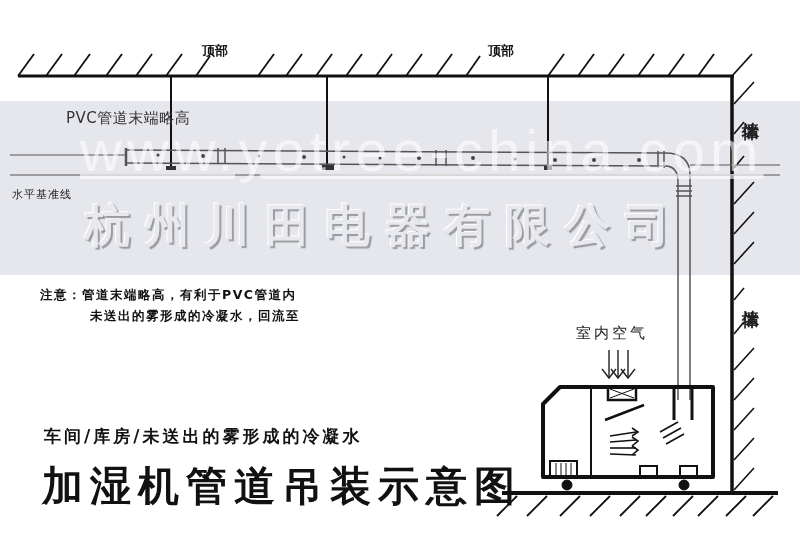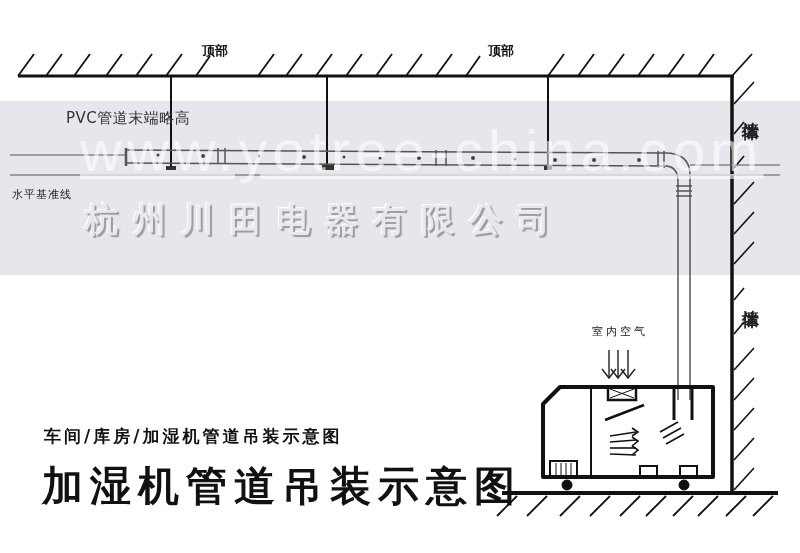--- a/index.html
+++ b/index.html
@@ -10,23 +10,23 @@
   .lbl { position: absolute; white-space: nowrap; line-height: 1; }
   .ceiling-label { font-size: 13px; font-weight: bold; color: #111; }
   .pvc-label { font-size: 15px; color: #333; left: 66px; top: 111px; letter-spacing: 0.5px; }
   .baseline-label { font-size: 11px; color: #222; left: 12px; top: 189px; letter-spacing: 1px; }
   .wall-label { font-size: 17px; font-weight: bold; color: #222; writing-mode: vertical-rl; letter-spacing: 2px; }
   .note { left: 40px; top: 284px; font-size: 12.5px; font-weight: bold; color: #111; line-height: 21px; }
   .note .row { display: block; white-space: nowrap; letter-spacing: 1.5px; }
   .note .indent { padding-left: 50px; }
   .subtitle { left: 44px; top: 428px; font-size: 17px; font-weight: bold; letter-spacing: 3px; }
   .title { left: 42px; top: 466px; font-size: 41px; font-weight: bold; letter-spacing: 7px; }
-  .air-label { left: 592px; top: 326px; font-size: 11px; letter-spacing: 3px; color: #222; }
+  .air-label { left: 576px; top: 326px; font-size: 15px; letter-spacing: 3px; color: #222; }
   .wm-url { left: 80px; top: 122px; font-size: 58px; color: rgba(255,255,255,0.6); letter-spacing: 5px; font-family: "Liberation Sans", sans-serif; text-decoration: underline; }
-  .wm-company { left: 85px; top: 203px; font-size: 33px; color: #e8e9ee; letter-spacing: 15px;
+  .wm-company { left: 85px; top: 203px; font-size: 45px; color: #e8e9ee; letter-spacing: 15px;
                 text-shadow: 2px 2px 1px #9a9ba0, -1px -1px 0 #ffffff; font-weight: bold; }
 </style>
 </head>
 <body>
 
 <div class="band"></div>
 
 <svg id="canvas" viewBox="0 0 800 553" xmlns="http://www.w3.org/2000/svg">
 
   <g stroke="#111" fill="none">
@@ -190,16 +190,18 @@
 
 <div class="lbl ceiling-label" style="left:202px; top:44px;">顶部</div>
 <div class="lbl ceiling-label" style="left:488px; top:44px;">顶部</div>
 <div class="lbl wall-label" style="left:742px; top:108px;">墙体</div>
 <div class="lbl wall-label" style="left:742px; top:296px;">墙体</div>
 <div class="lbl pvc-label">PVC管道末端略高</div>
 <div class="lbl baseline-label">水平基准线</div>
 <div class="lbl air-label">室内空气</div>
 
 <div class="lbl note">
+  <span class="row">注意：管道末端略高，有利于PVC管道内</span>
+  <span class="row indent">未送出的雾形成的冷凝水，回流至</span>
 </div>
 
-<div class="lbl subtitle">车间/库房/加湿机管道吊装示意图</div>
+<div class="lbl subtitle">车间/库房/未送出的雾形成的冷凝水</div>
 <div class="lbl title">加湿机管道吊装示意图</div>
 
 </body></html>

